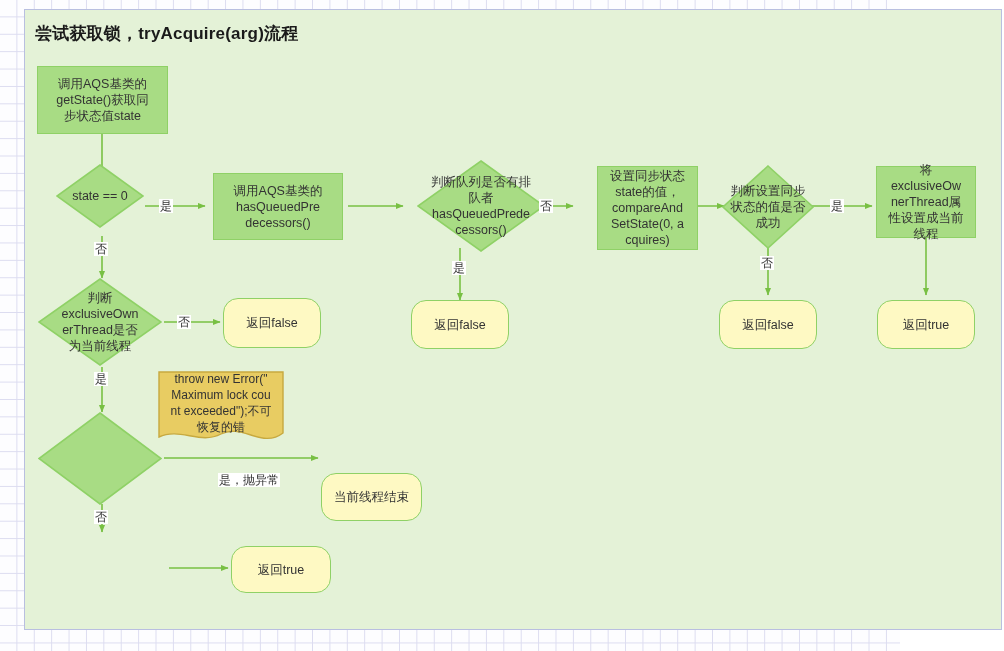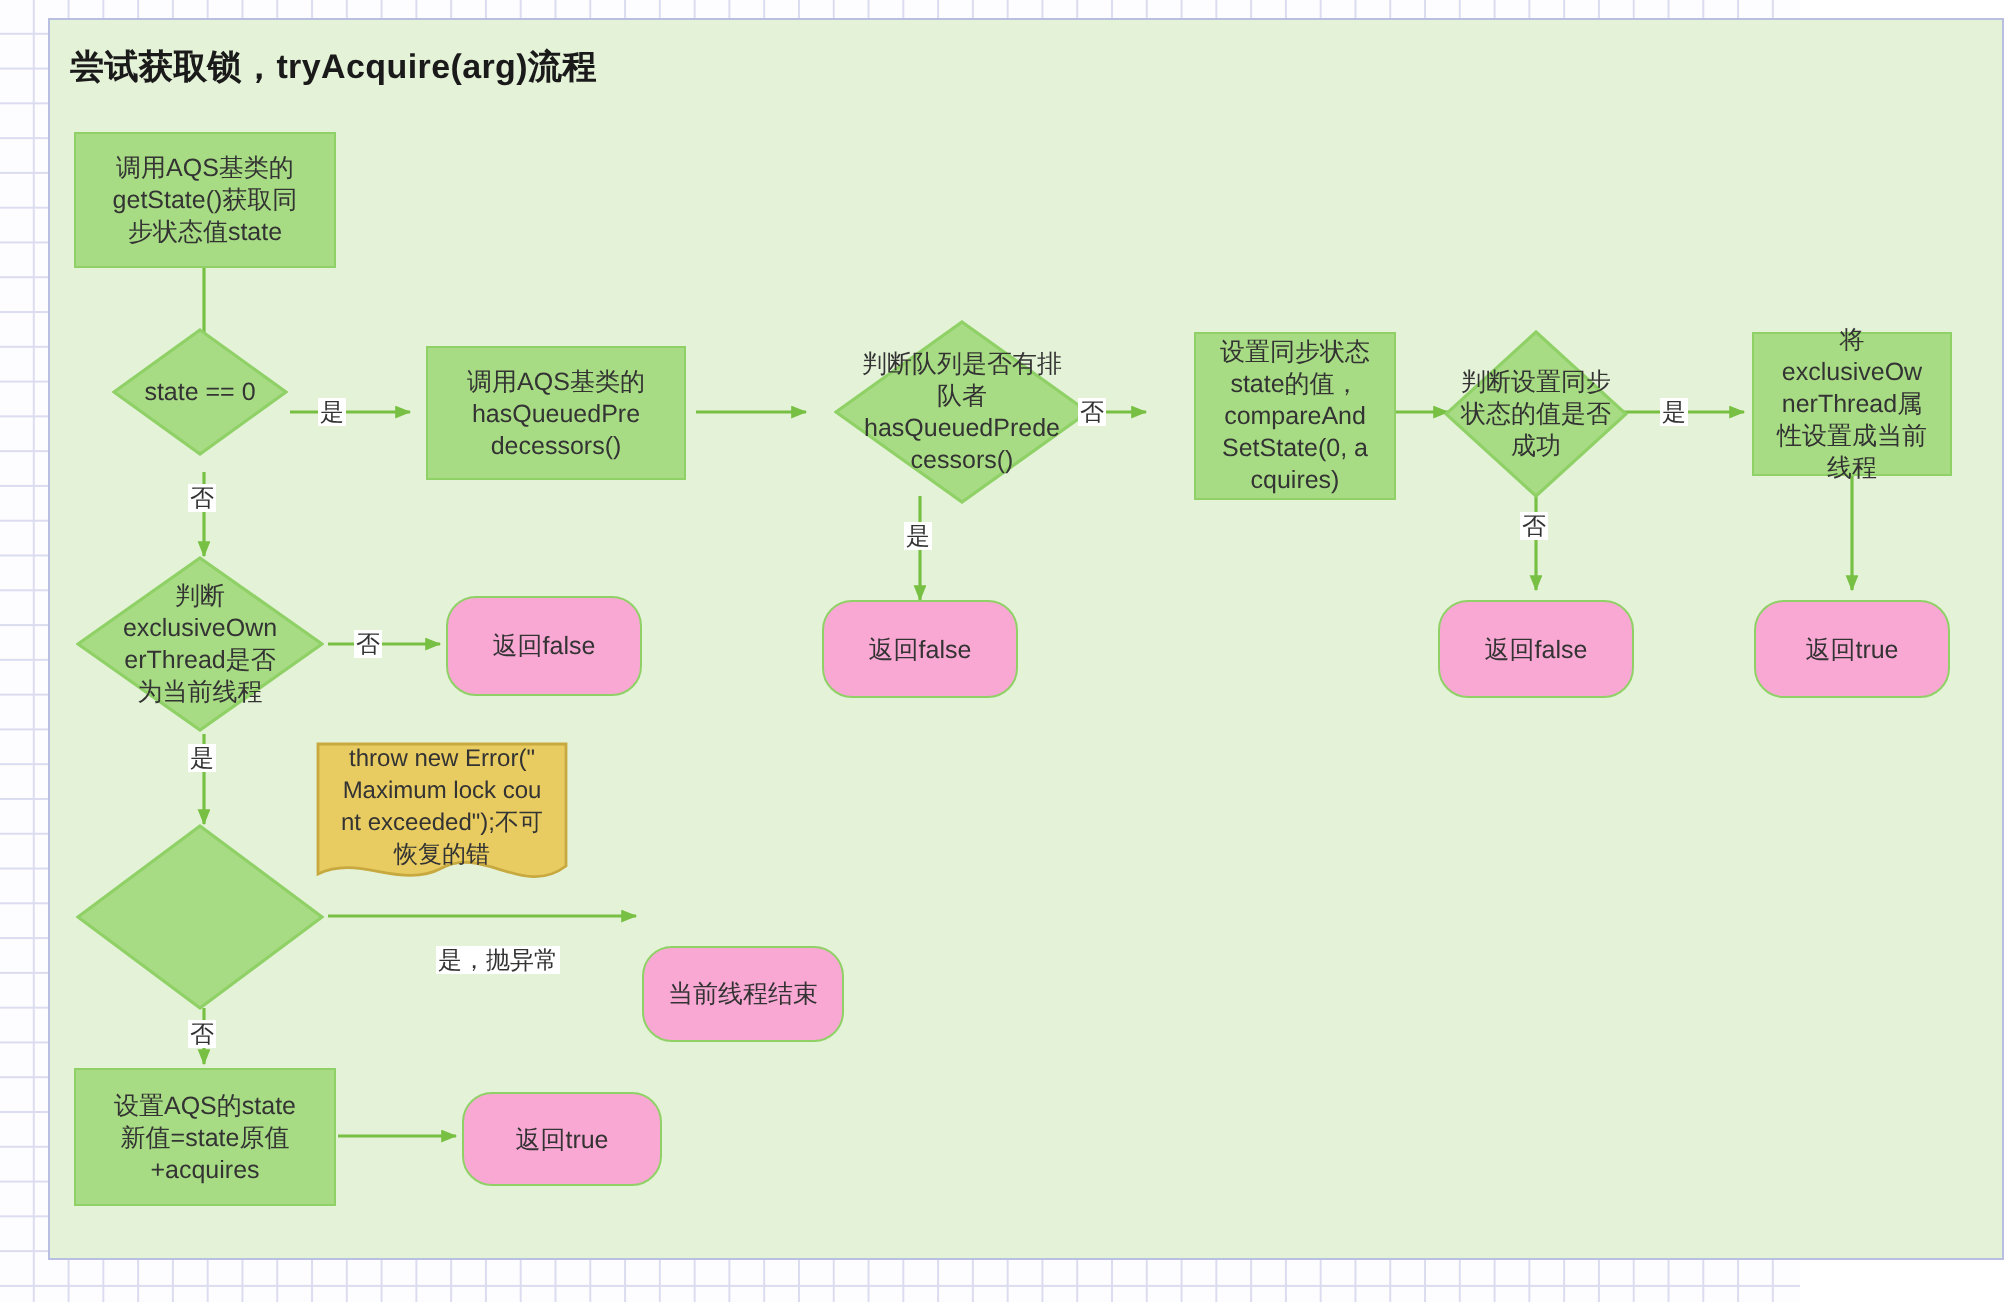--- a/index.html
+++ b/index.html
@@ -43,21 +43,21 @@
     color:#333333;
     font-size:12.5px;
     line-height:16px;
     white-space:pre-line;
   }
   .proc{
     background:#a8dc84;
     border:1.6px solid #8fd166;
   }
   .stadium{
-    background:#f9a8d4;
+    background:#fef9c3;
     border:1.6px solid #8fd166;
     border-radius:15px;
   }
   .diamond{
     background:transparent;border:none;
   }
   .diamond .dlabel{
     position:relative;z-index:2;
     width:108%;
     white-space:pre-line;
@@ -208,23 +208,20 @@
         <path d="M1,1 L125,1 L125,62 C104,78 84,52 63,63 C42,74 22,56 1,66 Z" fill="#e8cc62" stroke="#c7a93f" stroke-width="1.4"></path>
       </svg>
       <span class="ntext" style="margin-bottom:12px;"> throw new Error("
 Maximum lock cou
 nt exceeded");不可
 恢复的错</span>
     </div>
 
     <div class="node stadium" style="left:296px;top:441px;width:101px;height:48px;margin-top:22px;">当前线程结束</div>
 
-    <div class="node proc" style="left:12px;top:524px;width:131px;height:69px;">设置AQS的state
-新值=state原值
-+acquires</div>
 
     <div class="node stadium" style="left:206px;top:536px;width:100px;height:47px;">返回true</div>
 
     <div class="elabel" style="left:134px;top:189px;">是</div>
     <div class="elabel" style="left:69px;top:232px;">否</div>
     <div class="elabel" style="left:427px;top:251px;">是</div>
     <div class="elabel" style="left:514px;top:189px;">否</div>
     <div class="elabel" style="left:805px;top:189px;">是</div>
     <div class="elabel" style="left:735px;top:246px;">否</div>
     <div class="elabel" style="left:152px;top:305px;">否</div>

